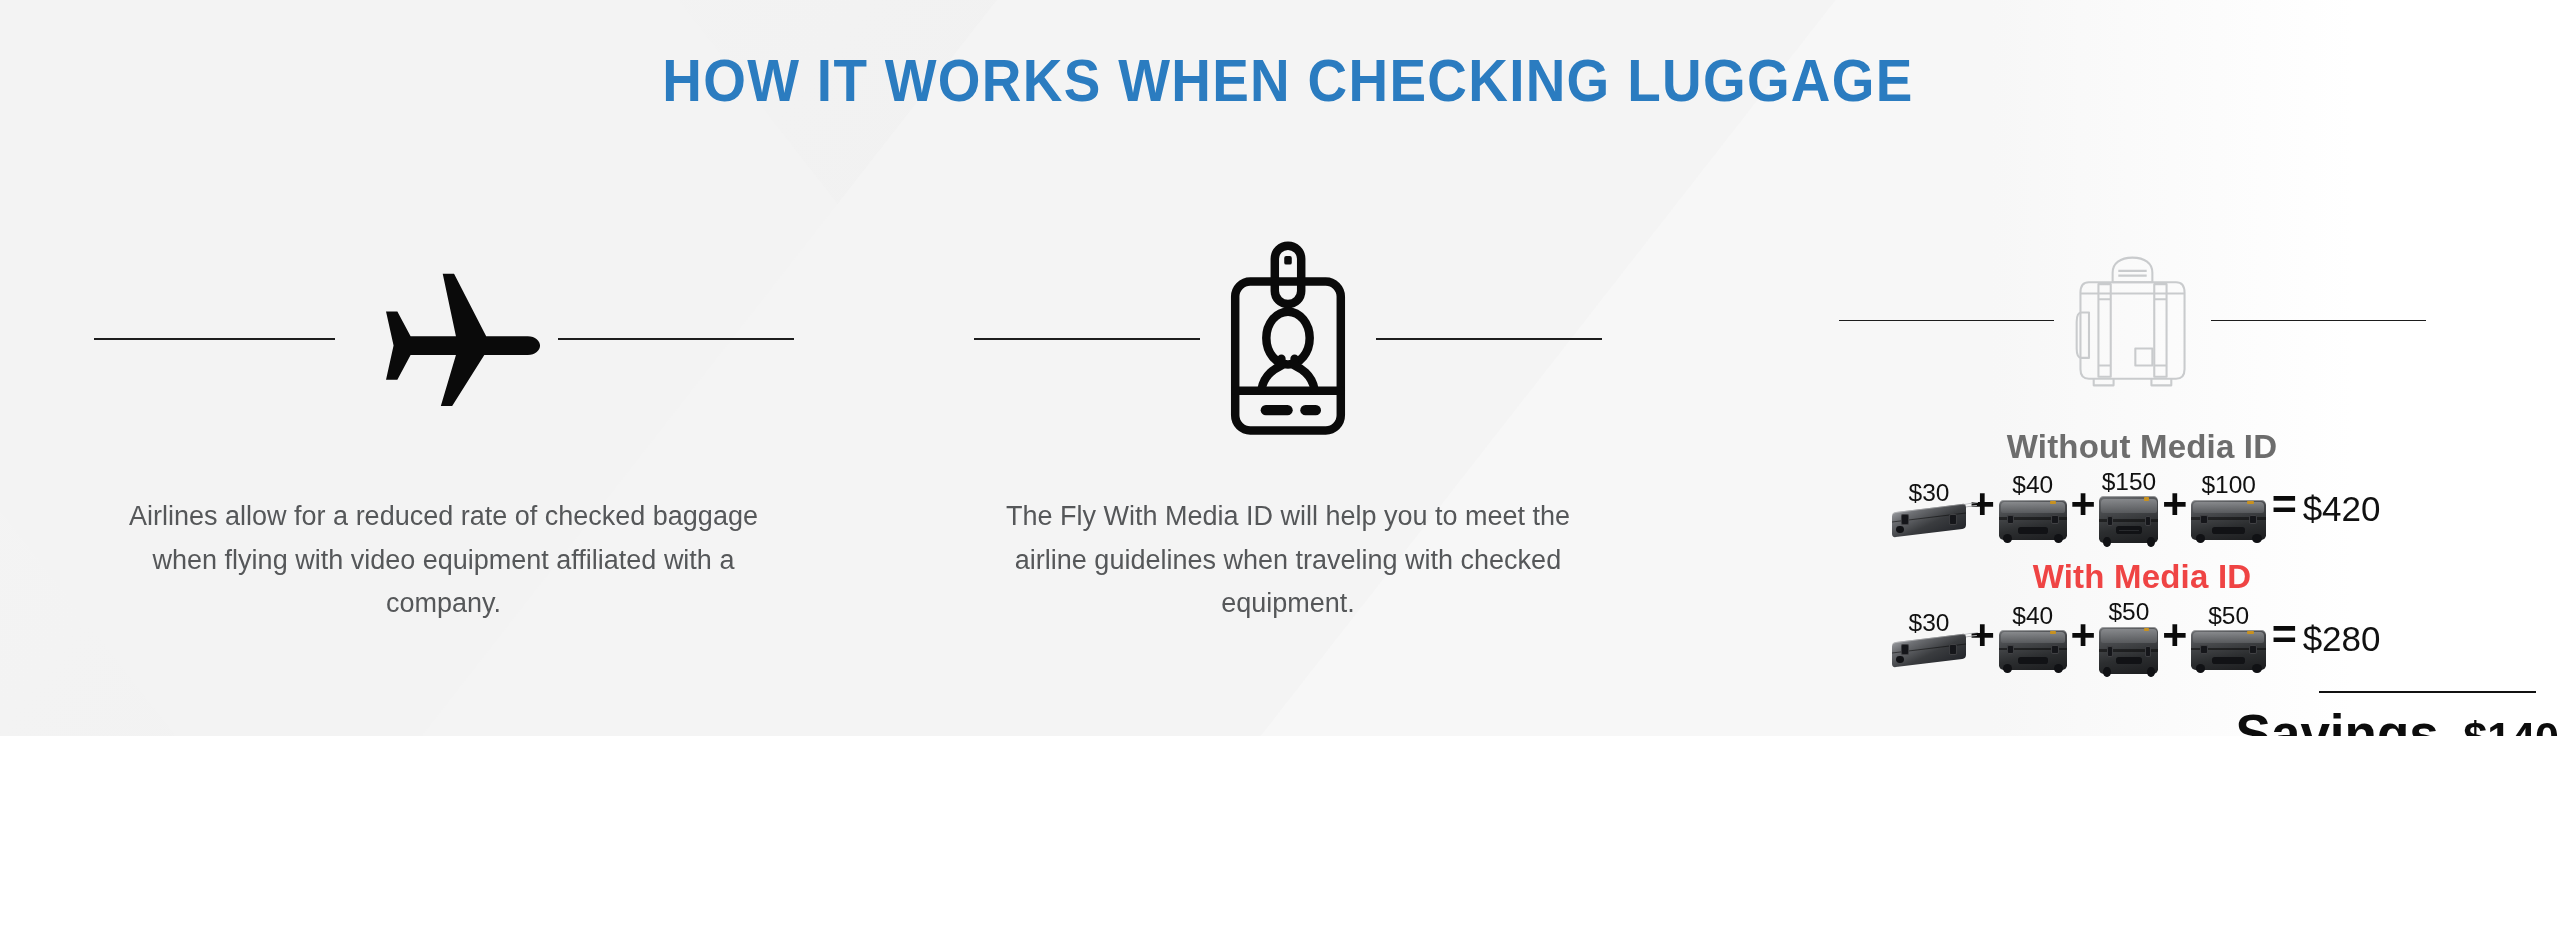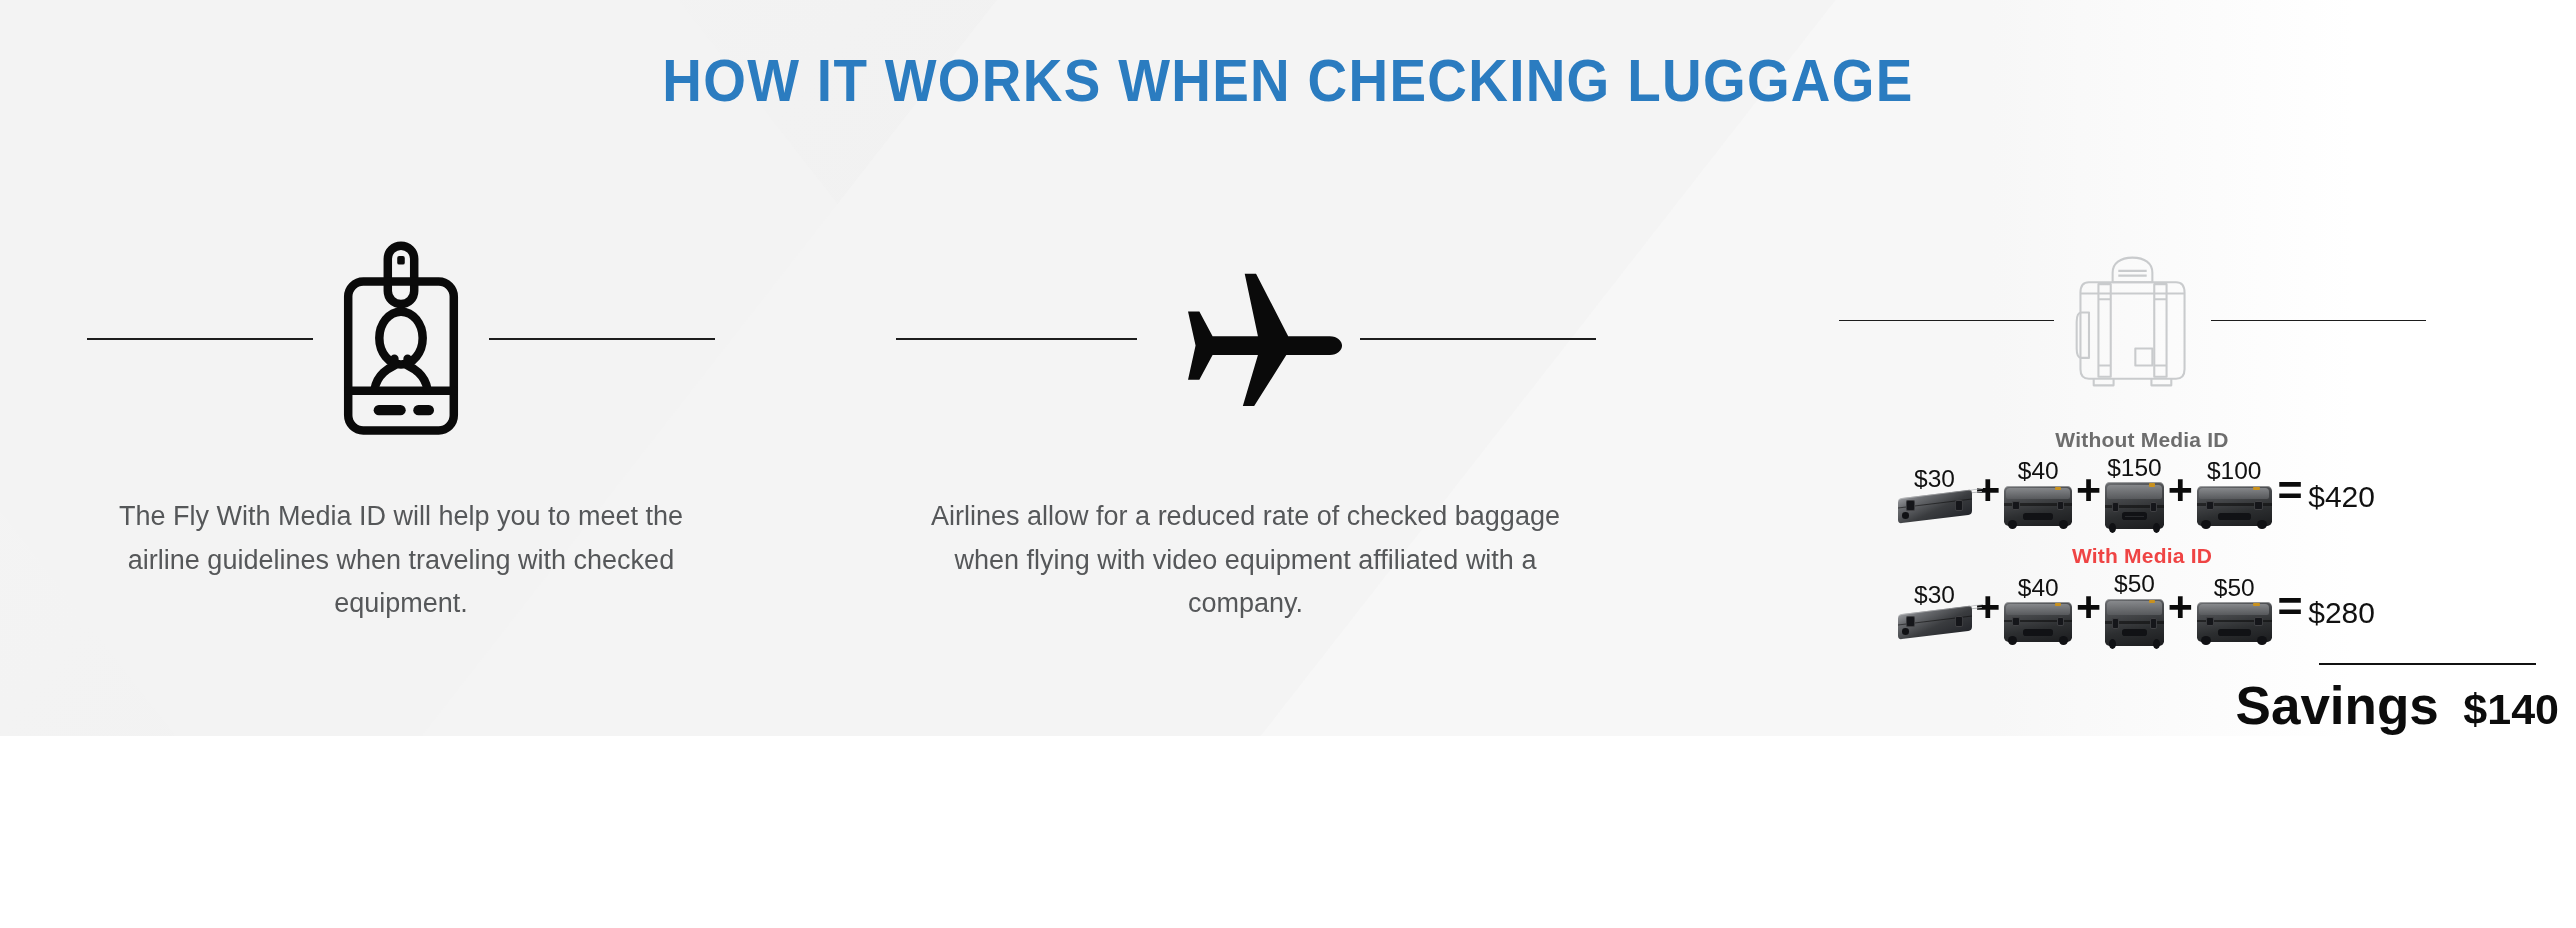--- a/index.html
+++ b/index.html
@@ -112,21 +112,21 @@
   .col-2 .body-copy { padding: 0 81px; }
 
   
   .price-block {
     margin-top: 13.2px;
     position: relative;
     width: 887px;
   }
   .group-label {
     text-align: center;
-    font-size: 21px;
+    font-size: 33px;
     font-weight: 700;
     letter-spacing: 0.2px;
     padding-left: 19px;
   }
   .group-label.muted { color: #6d6d6d; }
   .group-label.dark { color: #ef4444; }
 
   .price-row {
     display: flex;
     align-items: center;
@@ -160,21 +160,21 @@
     margin-left: 5.7px;
   }
   .equals {
     font-size: 43px;
     font-weight: 700;
     line-height: 1;
     color: #0b0b0b;
     margin: 0 5.7px 3.8px 0;
   }
   .total {
-    font-size: 30px;
+    font-size: 35px;
     color: #111;
     line-height: 1;
     margin-bottom: 3.8px;
   }
 
   .savings-divider {
     width: 217px;
     height: 2.8px;
     background: #111;
     margin: 17px 40px 0 auto;
@@ -284,73 +284,73 @@
     <div class="bg-base"></div>
     <div class="bg-band band-a"></div>
     <div class="bg-band band-b"></div>
     <div class="bg-band band-c"></div>
     <div class="bg-fade-right"></div>
   </div>
 
   <h1 class="page-title">HOW IT WORKS WHEN CHECKING LUGGAGE</h1>
 
   <div class="columns">
-
-    <div class="col col-2">
-      <div class="icon-row">
-        <div class="rule rule-1" style="width:226px"></div>
-        <div class="gap"></div>
-        <div class="icon-slot">
-          <svg width="142" height="198" viewBox="0 0 150 210" aria-hidden="true">
-            <g fill="none" stroke="#0a0a0a" stroke-width="9" stroke-linejoin="round" stroke-linecap="round">
-
-              <rect x="61" y="6" width="28" height="62" rx="14"></rect>
-
-              <rect x="19" y="44" width="112" height="158" rx="16"></rect>
-
-              <line x1="19" y1="160" x2="131" y2="160"></line>
-            </g>
-            <g fill="#0a0a0a">
-
-              <rect x="71" y="17" width="8" height="9" rx="2"></rect>
-
-              <rect x="46" y="175" width="34" height="11" rx="5.5"></rect>
-              <rect x="88" y="175" width="22" height="11" rx="5.5"></rect>
-            </g>
-            <g fill="none" stroke="#0a0a0a" stroke-width="9" stroke-linejoin="round" stroke-linecap="round">
-
-              <ellipse cx="75" cy="104" rx="23" ry="28"></ellipse>
-
-              <path d="M47 158 C50 142 62 136 68 133 L68 126 M103 158 C100 142 88 136 82 133 L82 126"></path>
-            </g>
-          </svg>
-        </div>
-        <div class="gap"></div>
-        <div class="rule rule-2" style="width:226px"></div>
-      </div>
-      <p class="body-copy">The Fly With Media ID will help you to meet the airline guidelines when traveling with checked equipment.</p>
-    </div>
 
     <div class="col col-1">
       <div class="icon-row">
         <div class="rule rule-1"></div>
         <div class="gap"></div>
         <div class="icon-slot">
           <svg width="189" height="142" viewBox="0 0 200 150" aria-hidden="true">
             <g fill="#0a0a0a">
               <path d="M96 6 L108 6 L142 72 L186 72 C194 72 199 77 199 82 C199 87 194 92 186 92 L140 92 L106 146 L94 146 L110 92 L62 92 L48 118 L36 118 L44 82 L36 46 L48 46 L62 72 L110 72 Z"></path>
             </g>
           </svg>
         </div>
         <div class="gap"></div>
         <div class="rule rule-2"></div>
       </div>
       <p class="body-copy">Airlines allow for a reduced rate of checked baggage when flying with video equipment affiliated with a company.</p>
     </div>
 
+    <div class="col col-2">
+      <div class="icon-row">
+        <div class="rule rule-1" style="width:226px"></div>
+        <div class="gap"></div>
+        <div class="icon-slot">
+          <svg width="142" height="198" viewBox="0 0 150 210" aria-hidden="true">
+            <g fill="none" stroke="#0a0a0a" stroke-width="9" stroke-linejoin="round" stroke-linecap="round">
+
+              <rect x="61" y="6" width="28" height="62" rx="14"></rect>
+
+              <rect x="19" y="44" width="112" height="158" rx="16"></rect>
+
+              <line x1="19" y1="160" x2="131" y2="160"></line>
+            </g>
+            <g fill="#0a0a0a">
+
+              <rect x="71" y="17" width="8" height="9" rx="2"></rect>
+
+              <rect x="46" y="175" width="34" height="11" rx="5.5"></rect>
+              <rect x="88" y="175" width="22" height="11" rx="5.5"></rect>
+            </g>
+            <g fill="none" stroke="#0a0a0a" stroke-width="9" stroke-linejoin="round" stroke-linecap="round">
+
+              <ellipse cx="75" cy="104" rx="23" ry="28"></ellipse>
+
+              <path d="M47 158 C50 142 62 136 68 133 L68 126 M103 158 C100 142 88 136 82 133 L82 126"></path>
+            </g>
+          </svg>
+        </div>
+        <div class="gap"></div>
+        <div class="rule rule-2" style="width:226px"></div>
+      </div>
+      <p class="body-copy">The Fly With Media ID will help you to meet the airline guidelines when traveling with checked equipment.</p>
+    </div>
+
     <div class="col col-3">
       <div class="icon-row" style="height:189px">
         <div class="rule" style="width:215px"></div>
         <div class="gap"></div>
         <div class="icon-slot">
           <svg width="123" height="142" viewBox="0 0 130 150" aria-hidden="true">
             <g fill="none" stroke="#c9cbcd" stroke-width="2.2" stroke-linejoin="round">
 
               <path d="M44 24 C44 14 52 8 65 8 C78 8 86 14 86 24 L86 34 L44 34 Z"></path>
               <path d="M50 22 L80 22 M50 27 L80 27"></path>

